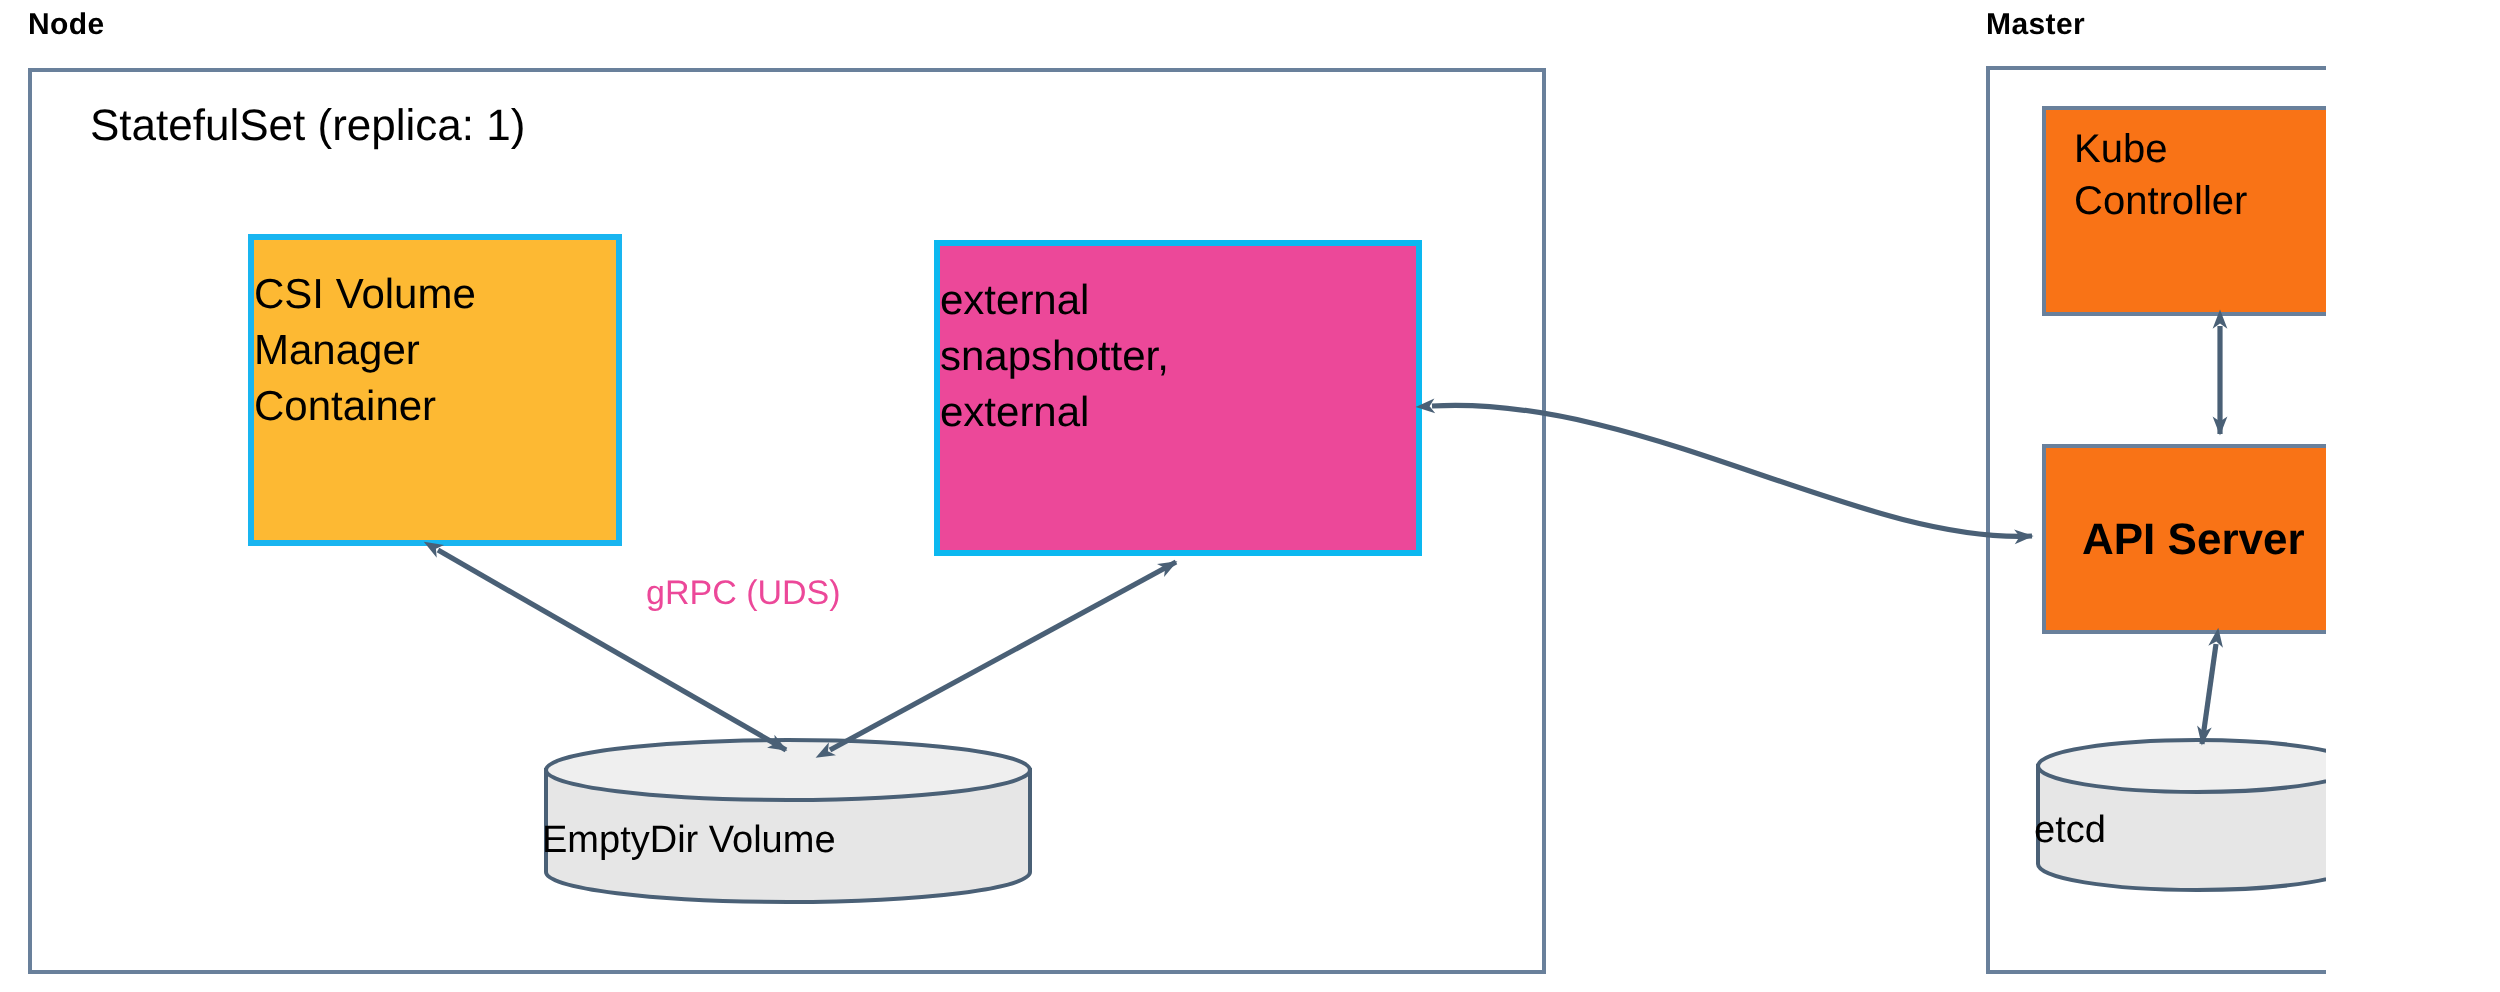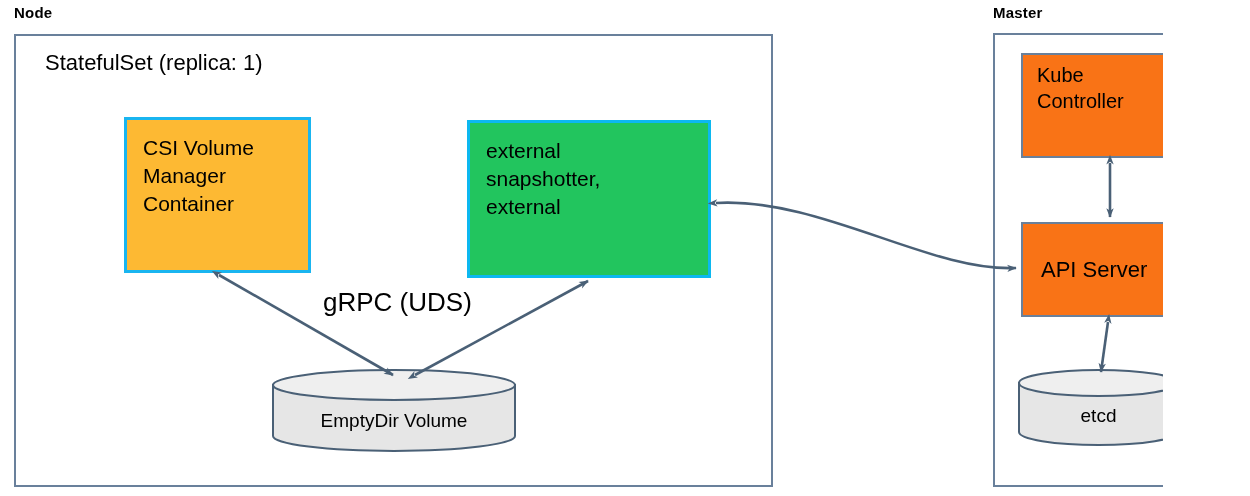--- a/index.html
+++ b/index.html
@@ -43,68 +43,67 @@
     color: #000000;
     white-space: nowrap;
     margin-left: 16px;
   }
 
   
   .comp-box {
     position: absolute;
     box-sizing: border-box;
     display: block;
-    padding: 14px 0 0 16px;
+    padding: 14px 0 0 0;
     font-size: 21px;
     line-height: 1.33;
     color: #000000;
   }
   .comp-box.orange {
     background: #FDB933;
     border: 3px solid #19B5F0;
   }
   .comp-box.green {
-    background: #22c55e;
+    background: #ec4899;
     border: 3px solid #0CB8F0;
   }
   .comp-box.grey {
     background: #f97316;
     border: 2px solid #69809b;
   }
   .comp-box .line { display: block; white-space: nowrap; }
 
   
   .cylinder {
     position: absolute;
   }
   .cylinder svg { display: block; }
   .cylinder-label {
     position: absolute;
     left: 0;
     width: 100%;
-    text-align: center;
     font-size: 19px;
     color: #000000;
     pointer-events: none;
     white-space: nowrap;
   }
 
   
   #connectors {
     position: absolute;
     left: 0; top: 0;
     width: 1250px;
     height: 496px;
     pointer-events: none;
   }
 
   .edge-label {
     position: absolute;
-    font-size: 26px;
-    color: #000000;
+    font-size: 17px;
+    color: #ec4899;
     white-space: nowrap;
   }
 </style>
 </head>
 <body>
 
 <div id="canvas">
 
   <div class="group-label" style="left:14px; top:4px;">Node</div>
 
@@ -136,21 +135,21 @@
 
   <div class="group-label" style="left:993px; top:4px;">Master</div>
 
   <div class="container-box" style="left:993px; top:33px; width:235px; height:454px;"></div>
 
   <div class="comp-box grey" style="left:1021px; top:53px; width:175px; height:105px; padding:8px 0 0 14px; font-size:20px; line-height:1.28;">
     <span class="line">Kube</span>
     <span class="line">Controller</span>
   </div>
 
-  <div class="comp-box grey" style="left:1021px; top:222px; width:176px; height:95px; padding:0; font-size:22px; display:flex; align-items:center; padding-left:18px;">
+  <div class="comp-box grey" style="left:1021px; top:222px; width:176px; height:95px; padding:0; font-size:22px; display:flex; align-items:center; padding-left:18px;font-weight:bold;">
     <span class="line">API Server</span>
   </div>
 
   <div class="cylinder" style="left:1017px; top:369px;">
     <svg width="163" height="79" viewBox="0 0 163 79">
       <path d="M2,14 L2,63 A79.5,13 0 0 0 161,63 L161,14 Z" fill="#E6E6E6" stroke="#4A6076" stroke-width="2"></path>
       <ellipse cx="81.5" cy="14" rx="79.5" ry="13" fill="#EFEFEF" stroke="#4A6076" stroke-width="2"></ellipse>
     </svg>
     <div class="cylinder-label" style="top:36px;">etcd</div>
   </div>

